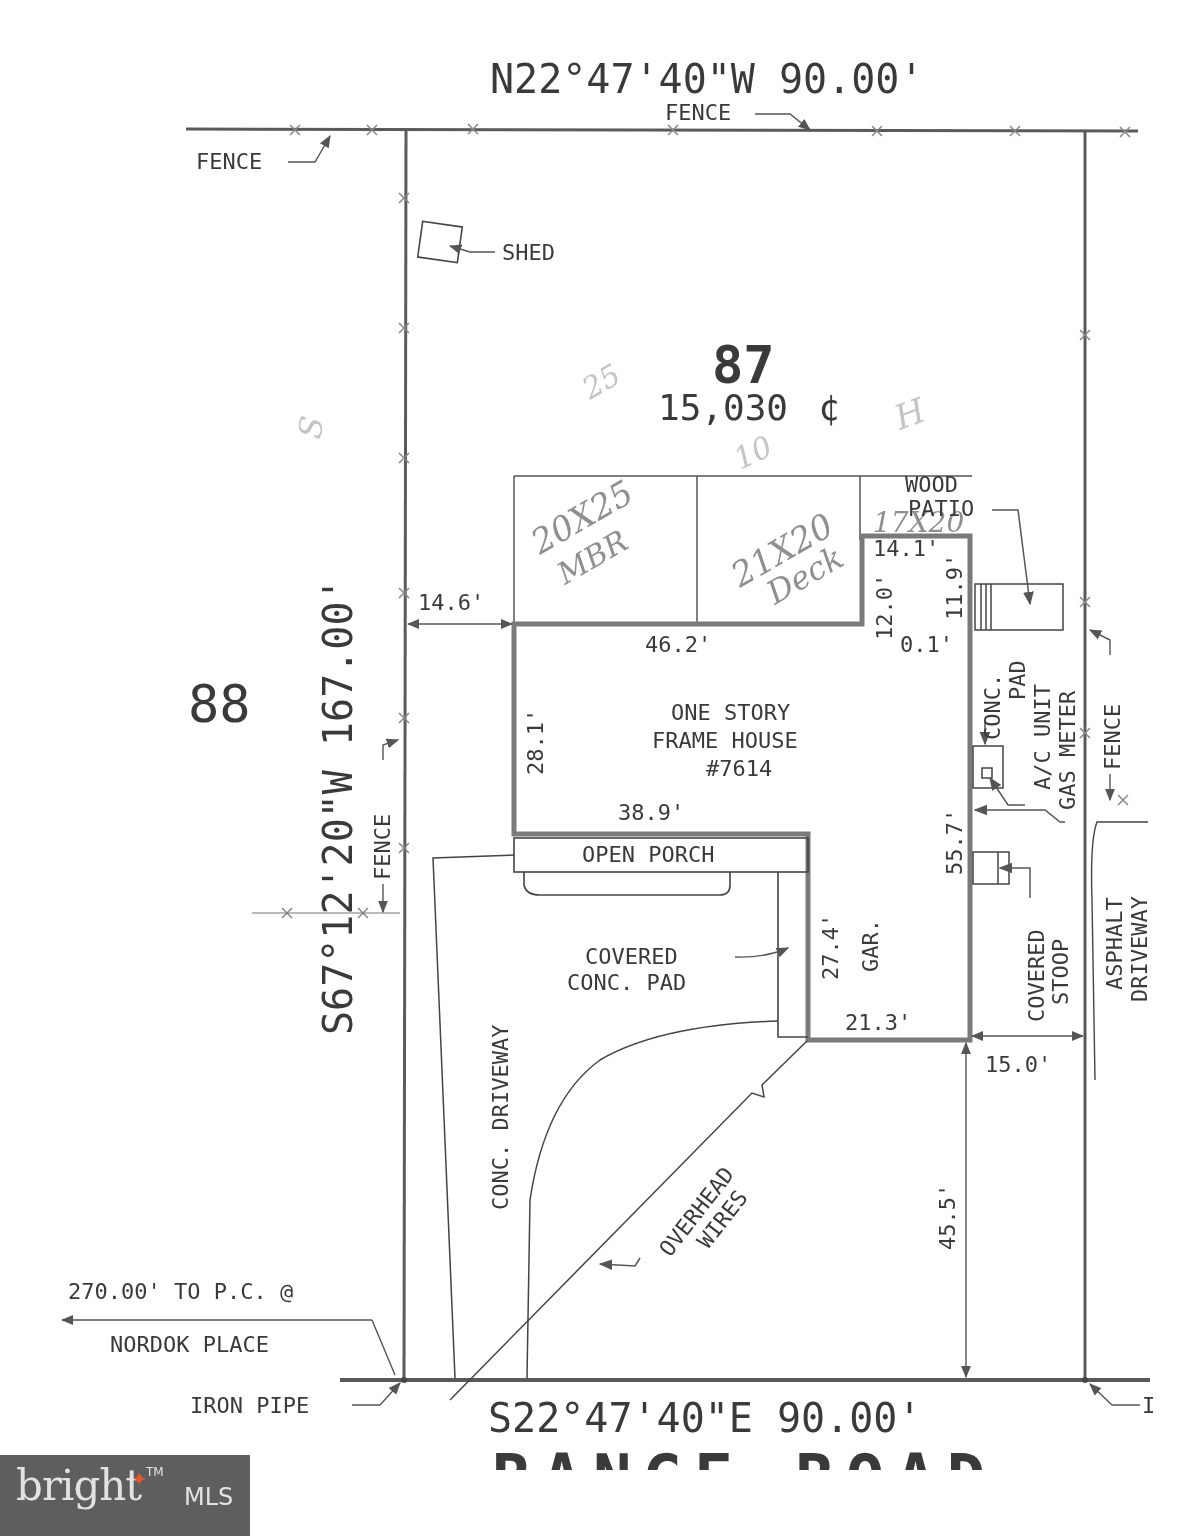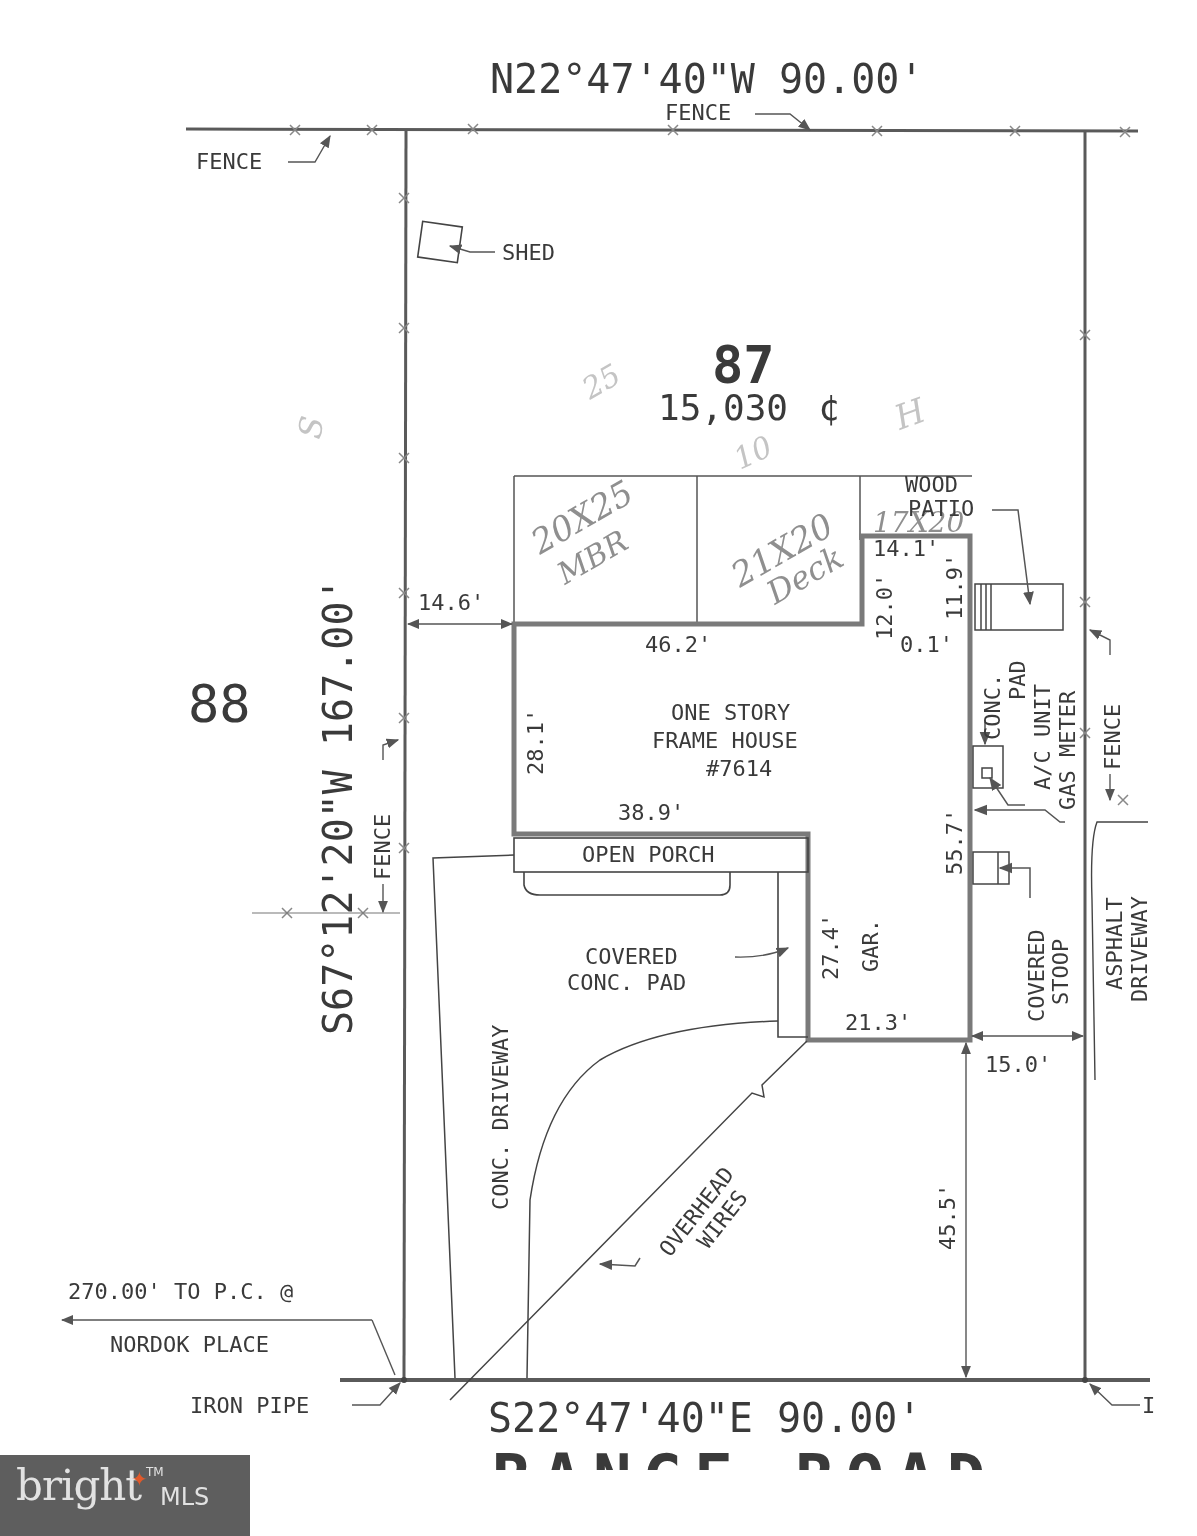--- a/index.html
+++ b/index.html
@@ -3,21 +3,21 @@
 <meta charset="utf-8">
 <style>
   html, body { margin: 0; padding: 0; background: #ffffff; }
   body { width: 1197px; height: 1536px; overflow: hidden; position: relative; font-family: "DejaVu Sans Mono", "Liberation Mono", monospace; }
   #plat { position: absolute; left: 0; top: 0; width: 1197px; height: 1536px; }
   .lbl { fill: #3a3a3a; font-family: "DejaVu Sans Mono", "Liberation Mono", monospace; }
   .handtxt { fill: #8f8f8f; font-family: "DejaVu Serif", serif; font-style: italic; }
   .faint { fill: #c4c4c4; font-family: "DejaVu Serif", serif; font-style: italic; }
   #brand { position: absolute; left: 0; top: 1455px; width: 250px; height: 81px; background: #5e5e5e; }
   #brand-word { position: absolute; left: 16px; top: 6px; font-family: "DejaVu Serif", "Liberation Serif", serif; font-size: 42px; color: #e2e2e2; letter-spacing: -1px; }
-  #brand-mls { position: absolute; left: 160px; top: 28px; font-family: "DejaVu Sans", "Liberation Sans", sans-serif; font-size: 24px; color: #e2e2e2; text-align: center; }
+  #brand-mls { position: absolute; left: 184px; top: 28px; font-family: "DejaVu Sans", "Liberation Sans", sans-serif; font-size: 24px; color: #e2e2e2; text-align: center; }
   #brand-tm { position: absolute; left: 146px; top: 10px; font-family: "DejaVu Sans", sans-serif; font-size: 12px; color: #e2e2e2; }
   #brand-spark { position: absolute; left: 131px; top: 12px; font-size: 20px; color: #e05a2b; font-family: "DejaVu Sans", sans-serif; }
 </style>
 </head>
 <body>
 
 <svg id="plat" viewBox="0 0 1197 1536" xmlns="http://www.w3.org/2000/svg">
   <defs>
     <marker id="ah" viewBox="0 0 10 10" refX="9" refY="5" markerWidth="9" markerHeight="9" orient="auto-start-reverse">
       <path d="M0,1 L10,5 L0,9 z" fill="#555"></path>

